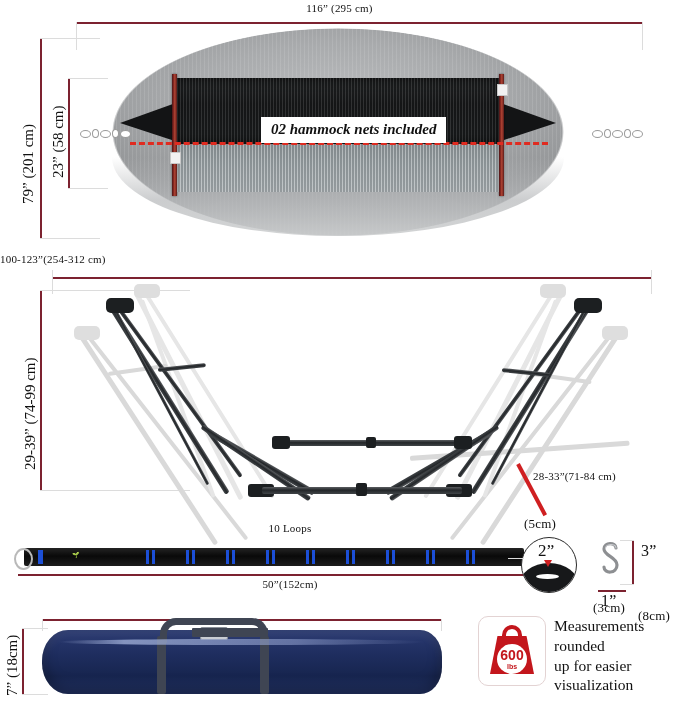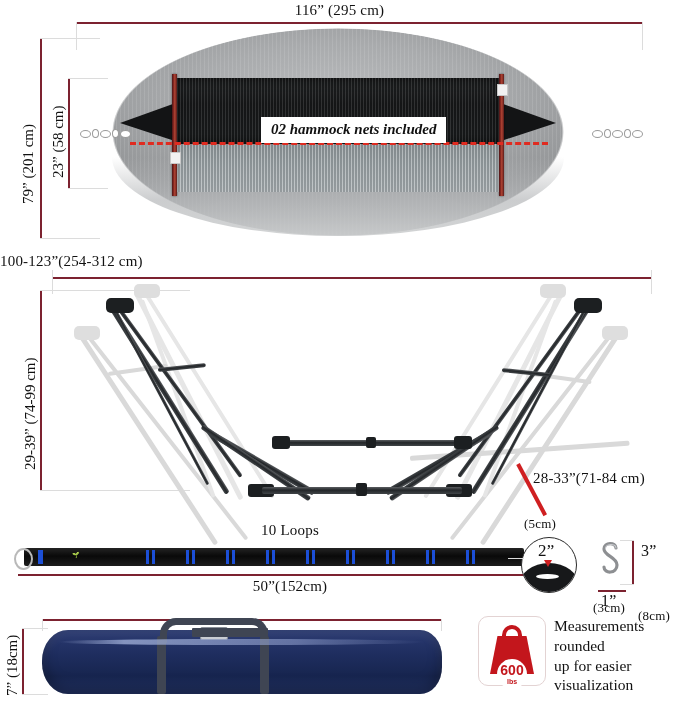--- a/index.html
+++ b/index.html
@@ -10,21 +10,21 @@
   }
   .stage{position:absolute;inset:0;}
   .abs{position:absolute;}
 
   
   .dimline-h{position:absolute;height:0;border-top:2px solid #7c2230;}
   .dimline-v{position:absolute;width:0;border-left:2px solid #7c2230;}
   .extline-h{position:absolute;height:0;border-top:1px solid #dcdcdc;}
   .extline-v{position:absolute;width:0;border-left:1px solid #dcdcdc;}
 
-  .dimtext{position:absolute;white-space:nowrap;font-size:15px;letter-spacing:.2px;color:#111;}
+  .dimtext{position:absolute;white-space:nowrap;font-size:11px;letter-spacing:.2px;color:#111;}
   .dimtext.small{font-size:13px;}
   .vtext{position:absolute;white-space:nowrap;font-size:15px;color:#111;
          transform-origin:0 0;transform:rotate(-90deg);}
 
   
   #hammock-body{
     position:absolute;
     border-radius:50% / 50%;
   }
   .lens{
@@ -337,21 +337,21 @@
       <div class="bagstrap" style="left:218px;top:6px;width:9px;height:58px;"></div>
       <div class="baghandle" style="left:118px;top:-12px;width:94px;height:18px;"></div>
       <div class="bagbuckle" style="left:158px;top:-3px;width:26px;height:11px;"></div>
       <div class="bagstrap" style="left:150px;top:-2px;width:76px;height:9px;border-radius:1px;"></div>
     </div>
 
     <div id="badge-box" style="left:478px;top:24px;width:66px;height:68px;">
       <div class="weight-ico" style="left:9px;top:8px;width:48px;height:52px;">
         <div class="w-handle" style="left:14px;top:0;width:12px;height:11px;"></div>
         <div class="w-body" style="left:2px;top:11px;width:44px;height:38px;"></div>
-        <div class="w-disc" style="left:9px;top:34px;width:30px;height:30px;">
+        <div class="w-disc" style="left:9px;top:19px;width:30px;height:30px;">
           <span class="n">600</span>
           <span class="u">lbs</span>
         </div>
       </div>
     </div>
     <div id="badge-text" style="left:554px;top:24px;width:126px;">Measurements
 rounded
 up for easier
 visualization</div>
   </div>

